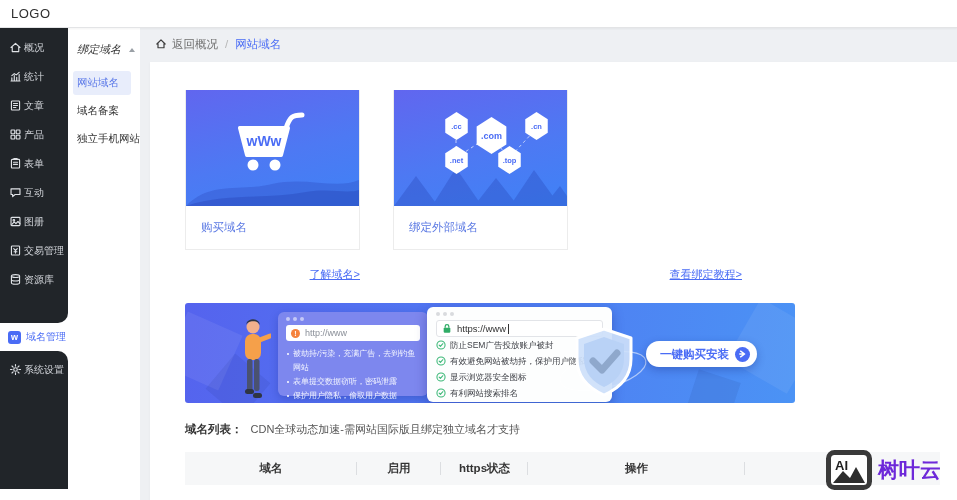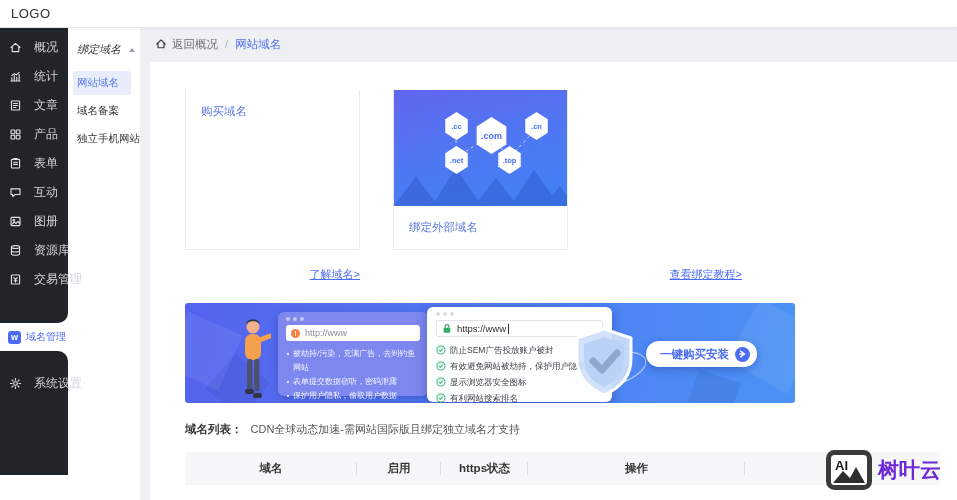--- a/index.html
+++ b/index.html
@@ -10,25 +10,25 @@
   
   .topbar { position:absolute; left:0; top:0; width:957px; height:28px; background:#fff;
     border-bottom:1px solid #e3e4e6; box-shadow:0 1px 2px rgba(0,0,0,.05); z-index:30;
     display:flex; align-items:center; padding-left:11px; }
   .logo { font-size:13px; color:#2f2f2f; letter-spacing:.5px; font-weight:500; }
 
   
   .sidebar { position:absolute; left:0; top:28px; width:68px; height:472px; background:#fff; z-index:20; }
   .side-block { background:#212529; }
   .block-top { height:295px; padding-top:5px; border-bottom-right-radius:10px; }
-  .block-bottom { height:124px; padding-top:18px; border-top-right-radius:10px; }
+  .block-bottom { height:138px; padding-top:4px; border-top-right-radius:10px; }
   .side-item { height:29px; display:flex; align-items:center; padding-left:8px; cursor:pointer; }
   .side-item .si-icon { width:14px; height:14px; display:flex; align-items:center; justify-content:center;
     color:#dfe2e6; flex:none; }
-  .side-item .si-label { margin-left:12px; font-size:12px; color:#d2d5da; white-space:nowrap; }
+  .side-item .si-label { margin-left:2px; font-size:10px; color:#d2d5da; white-space:nowrap; }
   .side-active { height:28px; background:#fff; display:flex; align-items:center; padding-left:8px; cursor:pointer; }
   .side-active .si-label { margin-left:5px; font-size:10px; color:#4a6cf5; }
   .domain-badge { width:13px; height:13px; background:#4a6cf5; border-radius:3px; color:#fff;
     font-size:9px; font-weight:bold; display:flex; align-items:center; justify-content:center; flex:none; }
   .si-icon svg { display:block; }
 
   
   .submenu { position:absolute; left:68px; top:28px; width:72px; height:472px; background:#fff; z-index:10; }
   .submenu-group { display:flex; align-items:center; padding:14px 0 10px 9px; }
   .submenu-group .g-label { font-size:11px; color:#333;font-style:italic; }
@@ -97,21 +97,21 @@
   .warn-badge { width:9px; height:9px; border-radius:50%; background:#f5823c; color:#fff;
     display:flex; align-items:center; justify-content:center; flex:none; }
   .warn-badge::after { content:"!"; font-size:7px; font-weight:bold; }
   .addr-url-http { margin-left:5px; font-size:9px; color:#8a8f98;text-align:center; }
   .addr-url-https { margin-left:5px; font-size:9.5px; color:#333; }
   .cursor { display:inline-block; width:1px; height:10px; background:#333; margin-left:2px; vertical-align:middle; }
   .bullets { margin-top:6px; }
   .bullet { display:flex; align-items:flex-start; font-size:8px; color:#f2f4ff; line-height:14px; }
   .bullet::before { content:""; width:2px; height:2px; border-radius:50%; background:#fff;
     margin:6px 4px 0 1px; flex:none; }
-  .checks { margin-top:5px; }
+  .checks { }
   .check-row { display:flex; align-items:center; line-height:16px; }
   .check-row .ck { flex:none; display:flex; margin-right:4px; }
   .check-row .ck-text { font-size:8.5px; color:#3d3f45; white-space:nowrap; }
 
   .shield { position:absolute; left:372px; top:22px; z-index:3; }
 
   .buy-btn { position:absolute; right:38px; top:38px; height:26px; padding:0 7px 0 14px; background:#fff;
     border-radius:14px; display:flex; align-items:center; gap:6px; cursor:pointer; z-index:4;
     box-shadow:0 3px 8px rgba(20,30,120,.3); }
   .buy-btn .btn-label { font-size:11.5px; font-weight:bold; color:#4a6cf5; white-space:nowrap; }
@@ -204,34 +204,34 @@
               <rect x="2.5" y="3" width="11" height="10" rx="1"></rect>
               <circle cx="6" cy="6.5" r="1"></circle>
               <path d="M3.5 11.5l3-3 2 2 2.5-2.5 2.5 2.5"></path>
             </svg>
           </span>
         <span class="si-label">图册</span>
       </div>
       <div class="side-item">
         <span class="si-icon">
             <svg width="13" height="13" viewBox="0 0 16 16" fill="none" stroke="currentColor" stroke-width="1.4" stroke-linecap="round" stroke-linejoin="round">
+              <rect x="3" y="2.5" width="10" height="11" rx="1"></rect>
+              <path d="M5.8 5.8L8 8l2.2-2.2M8 8v3.2M6.2 9.6h3.6"></path>
+            </svg>
+          </span>
+        <span class="si-label">交易管理</span>
+      </div>
+      <div class="side-item">
+        <span class="si-icon">
+            <svg width="13" height="13" viewBox="0 0 16 16" fill="none" stroke="currentColor" stroke-width="1.4" stroke-linecap="round" stroke-linejoin="round">
               <ellipse cx="8" cy="3.8" rx="5" ry="1.8"></ellipse>
               <path d="M3 3.8v8.2c0 1 2.2 1.8 5 1.8s5-.8 5-1.8V3.8M3 8c0 1 2.2 1.8 5 1.8S13 9 13 8"></path>
             </svg>
           </span>
         <span class="si-label">资源库</span>
-      </div>
-      <div class="side-item">
-        <span class="si-icon">
-            <svg width="13" height="13" viewBox="0 0 16 16" fill="none" stroke="currentColor" stroke-width="1.4" stroke-linecap="round" stroke-linejoin="round">
-              <rect x="3" y="2.5" width="10" height="11" rx="1"></rect>
-              <path d="M5.8 5.8L8 8l2.2-2.2M8 8v3.2M6.2 9.6h3.6"></path>
-            </svg>
-          </span>
-        <span class="si-label">交易管理</span>
       </div>
     </div>
     <div class="side-active">
       <span class="domain-badge">w</span>
       <span class="si-label">域名管理</span>
     </div>
     <div class="side-block block-bottom">
       <div class="side-item">
         <span class="si-icon">
             <svg width="13" height="13" viewBox="0 0 16 16" fill="none" stroke="currentColor" stroke-width="1.4" stroke-linecap="round">
@@ -263,20 +263,33 @@
         </span>
       <span class="bc-back">返回概况</span>
       <span class="bc-sep">/</span>
       <span class="bc-cur">网站域名</span>
     </div>
 
     <div class="panel">
 
       <div class="cards">
         <div class="card">
+          <div class="card-art">
+            <svg class="cart-svg" width="92" height="74" viewBox="0 0 92 74">
+              <path d="M60 20 C 64 9, 66 7, 76 7" stroke="#fff" stroke-width="5" fill="none" stroke-linecap="round"></path>
+              <path d="M14 20 H62 L55 47 H21 Z" fill="#fff" stroke="#fff" stroke-width="4" stroke-linejoin="round"></path>
+              <circle cx="27" cy="57" r="5.5" fill="#fff"></circle>
+              <circle cx="49" cy="57" r="5.5" fill="#fff"></circle>
+              <text x="38" y="38" text-anchor="middle" font-size="14" font-weight="bold" fill="#4a6cf5">wWw</text>
+            </svg>
+            <svg class="mountains" width="173" height="36" viewBox="0 0 173 36">
+              <path d="M0 36 C 25 10 55 22 86 14 C 120 6 150 20 173 10 V36 Z" fill="rgba(34,56,170,0.25)"></path>
+              <path d="M0 36 C 40 22 80 30 120 22 C 145 18 160 24 173 20 V36 Z" fill="rgba(34,56,170,0.3)"></path>
+            </svg>
+          </div>
           <div class="card-label">购买域名</div>
         </div>
 
         <div class="card">
           <div class="card-art">
             <svg class="mountains" width="173" height="46" viewBox="0 0 173 46">
               <path d="M0 46 L22 16 L44 46 Z M38 46 L62 8 L88 46 Z M80 46 L102 18 L124 46 Z M116 46 L140 10 L166 46 Z M150 46 L166 26 L180 46 Z" fill="rgba(34,56,170,0.28)"></path>
             </svg>
             <svg class="hex-lines" width="173" height="116" viewBox="0 0 173 116">
               <path d="M62 38 L62 68 M62 68 L95 46 M99 48 L113 66 M117 66 L141 40" stroke="rgba(255,255,255,0.65)" stroke-width="1" stroke-dasharray="3 3" fill="none"></path>

